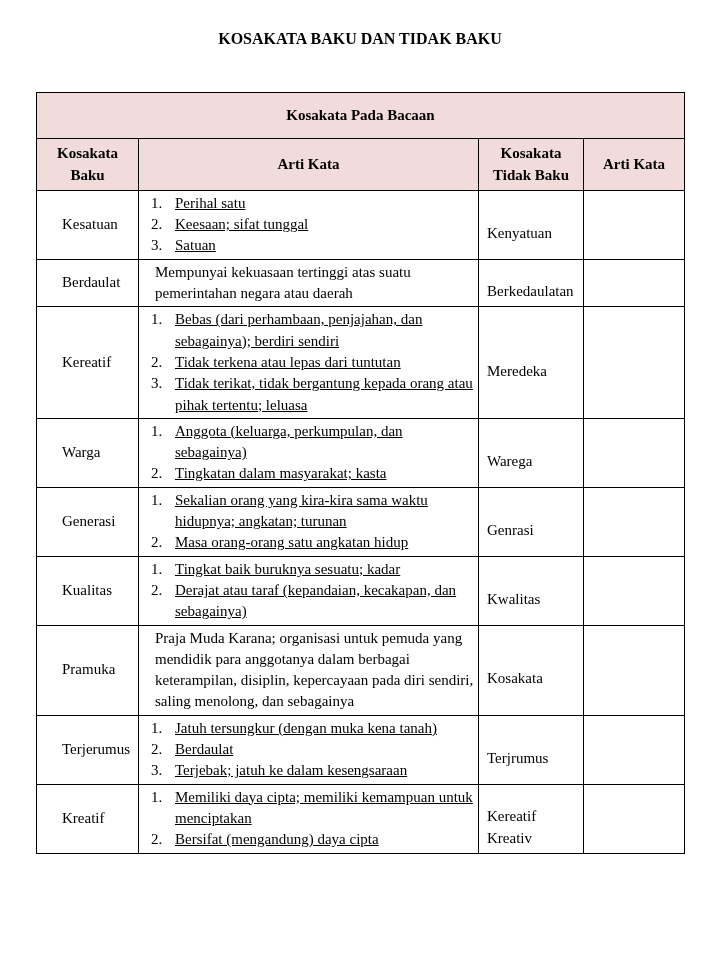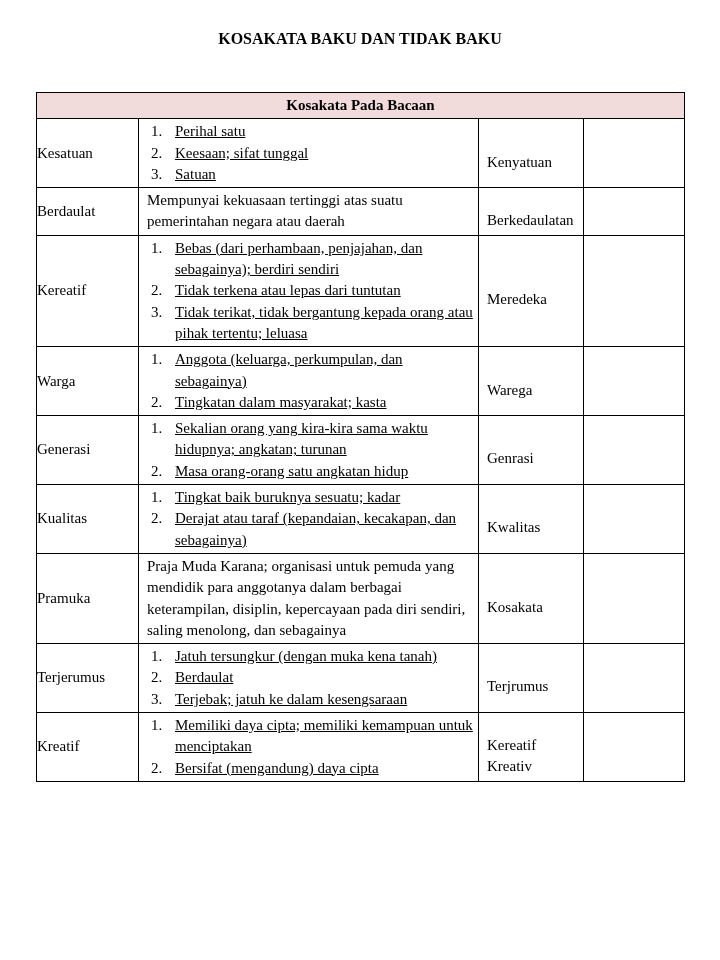--- a/index.html
+++ b/index.html
@@ -34,69 +34,75 @@
   table.vocab col.c4 { width: 101px; }
   table.vocab th, table.vocab td {
     border: 1px solid #000;
     font-size: 15px;
     line-height: 1.42;
   }
   th.caption {
     background: #f2dcdb;
     font-weight: bold;
     text-align: center;
-    padding: 2px 4px;
+    padding: 12px 4px;
     font-size: 15px;
   }
   th.colh {
     background: #f2dcdb;
     font-weight: bold;
     text-align: center;
     vertical-align: middle;
     padding: 4px 4px;
   }
   td.baku {
-    padding: 2px 4px 2px 0;
+    padding: 2px 4px 2px 25px;
     vertical-align: middle;
     text-align: left;
   }
   td.arti {
     padding: 2px 4px 2px 6px;
     vertical-align: top;
   }
   td.tb {
     padding: 20px 4px 2px 8px;
     vertical-align: middle;
     text-align: left;
   }
   td.arti2 {
     padding: 2px 4px;
   }
   .li { display: flex; }
   .li .num { flex: none; width: 30px; padding-left: 6px; }
   .li .txt { flex: 1; text-decoration: underline; }
-  .plain { padding-left: 2px; }
+  .plain { padding-left: 2px; margin-left: 8px; }
 </style>
 </head>
 <body>
 
 <div class="page">
   <h1 class="title">KOSAKATA BAKU DAN TIDAK BAKU</h1>
 
   <table class="vocab">
     <colgroup>
       <col class="c1">
         <col class="c2">
         <col class="c3">
         <col class="c4">
     </colgroup>
     <thead>
       <tr>
         <th class="caption" colspan="4">Kosakata Pada Bacaan</th>
       </tr>
+      <tr>
+          <th class="colh">Kosakata Baku</th>
+          <th class="colh">Arti Kata</th>
+          <th class="colh">Kosakata Tidak Baku</th>
+          <th class="colh">Arti Kata</th>
+        </tr>
     </thead>
     <tbody>
         <tr>
           <td class="baku">Kesatuan</td>
           <td class="arti">
             <div class="li">
               <span class="num">1.</span>
               <span class="txt">Perihal satu</span>
             </div>
             <div class="li">

